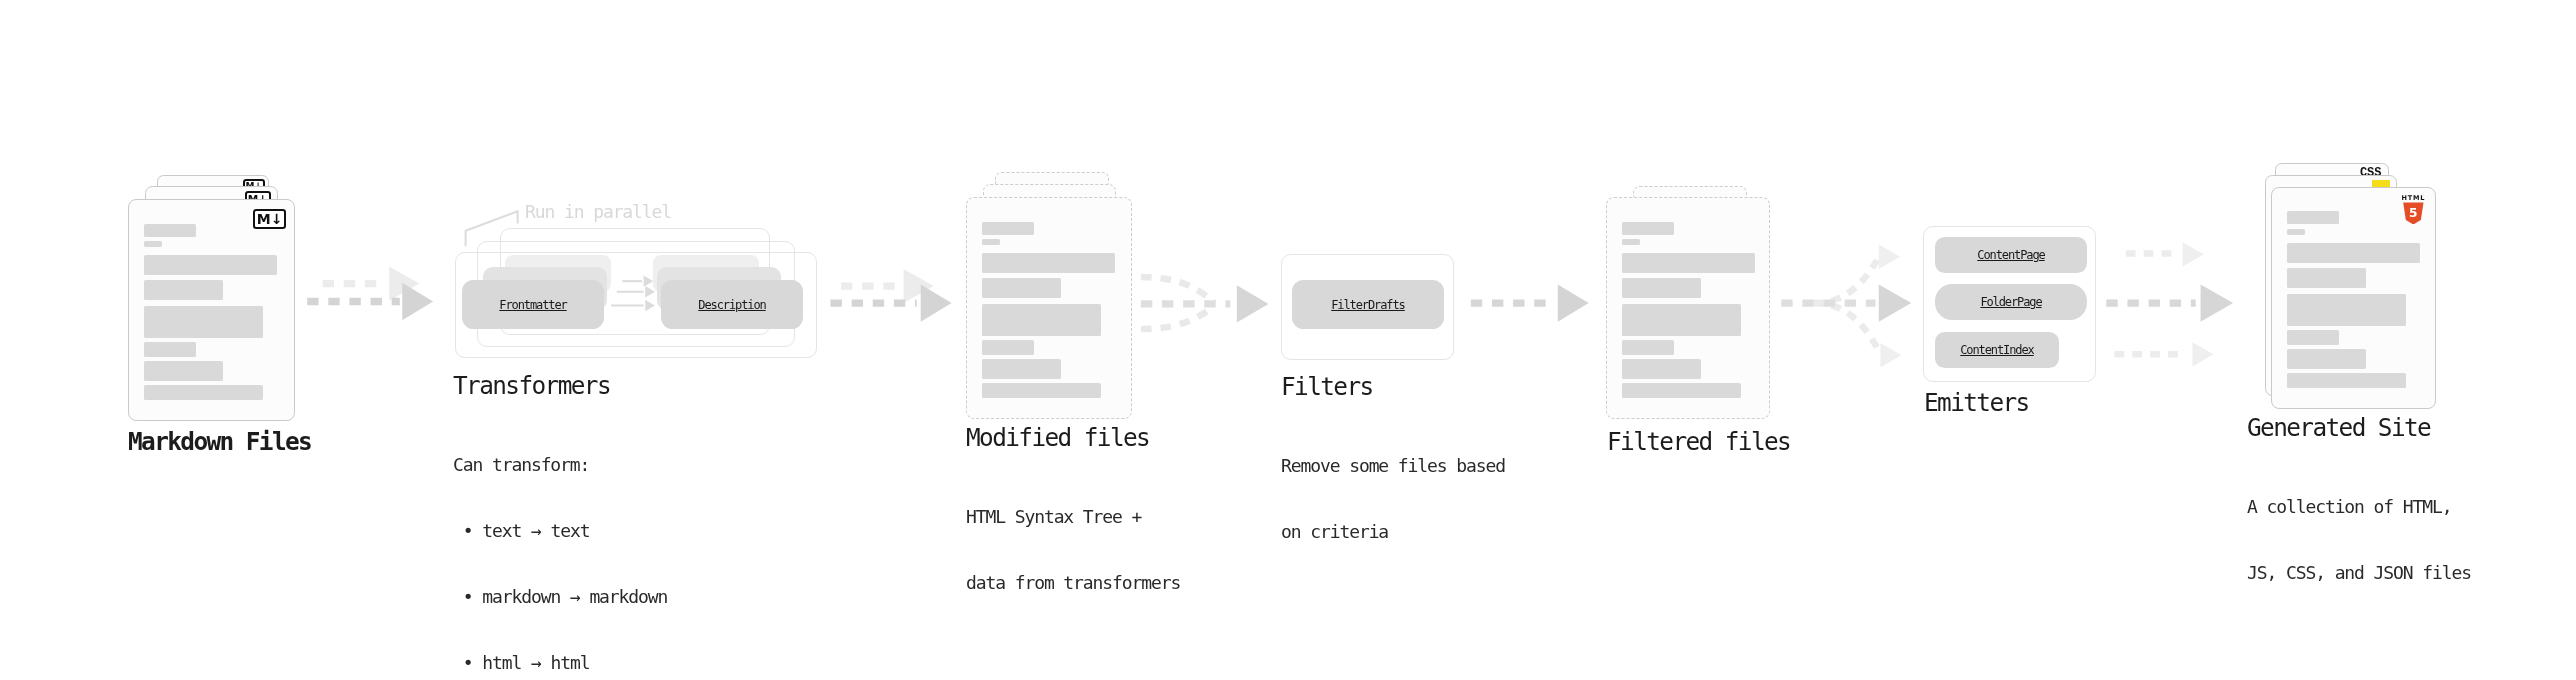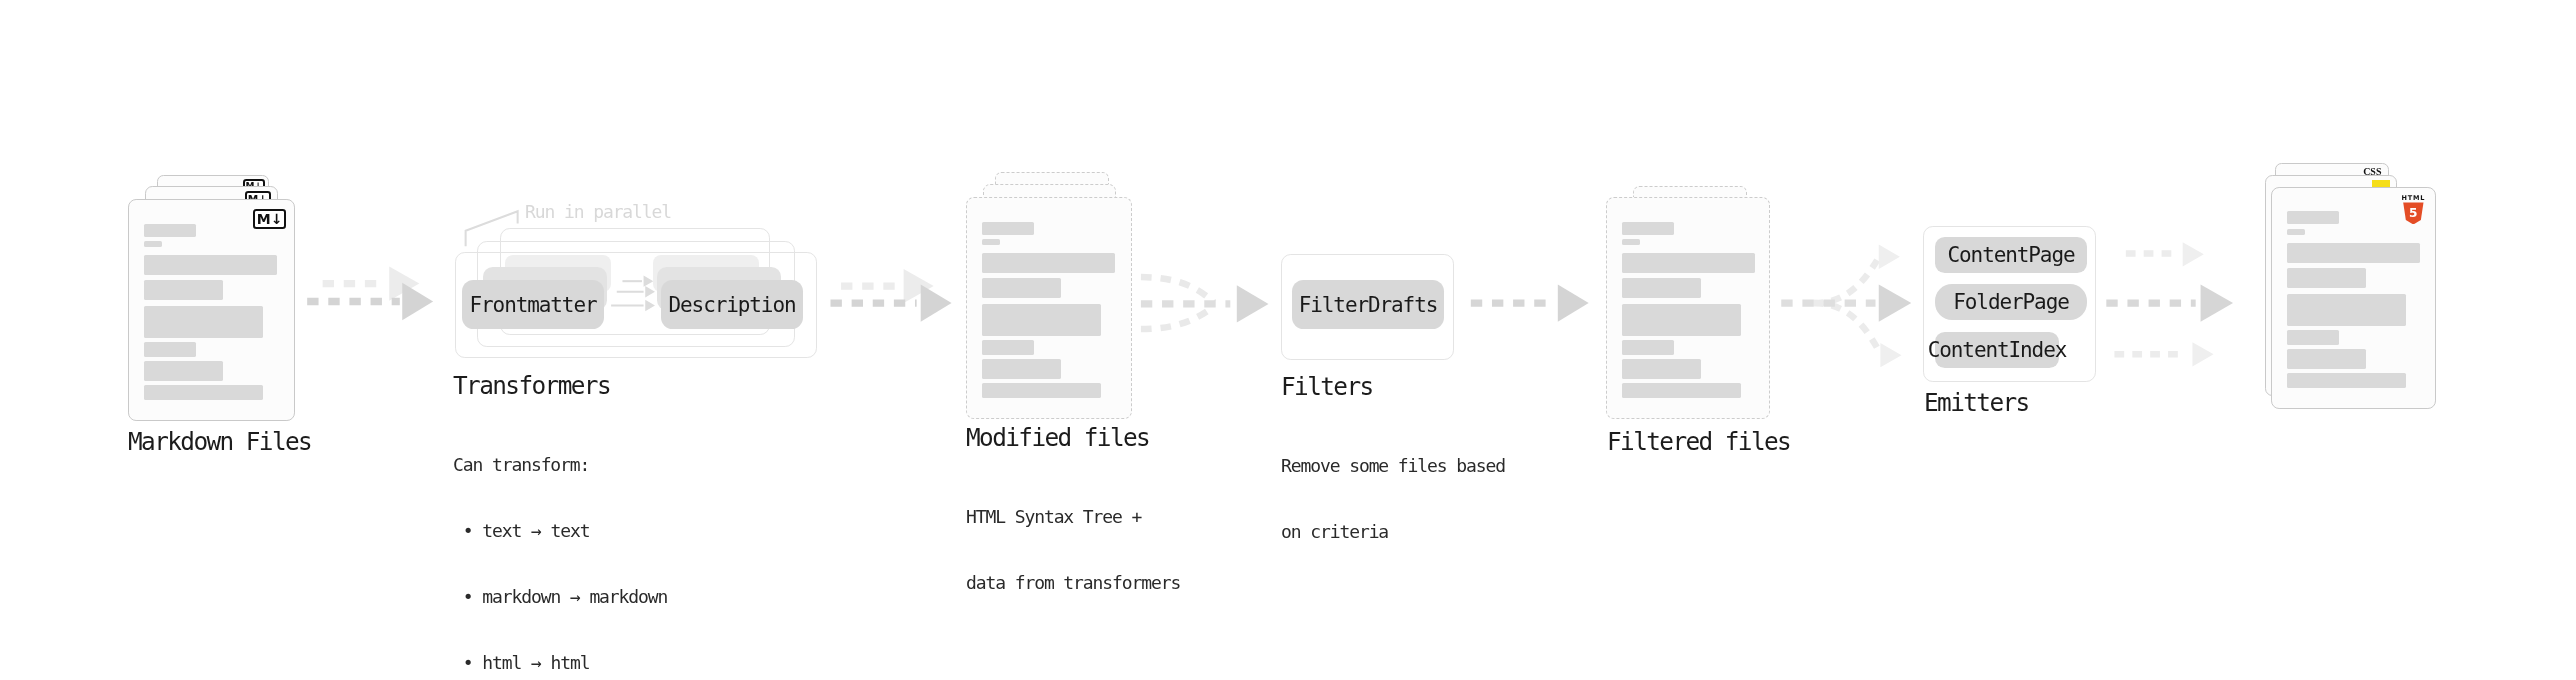--- a/index.html
+++ b/index.html
@@ -36,34 +36,34 @@
   
   .html5-badge{position:absolute;display:flex;flex-direction:column;align-items:center;gap:0.8px;}
   .html5-word{font-family:"DejaVu Sans","Liberation Sans",sans-serif;font-weight:bold;font-size:6.5px;letter-spacing:0.8px;color:#111;}
   .html5-shield{
     width:20.3px;height:22px;background:#e44d26;
     clip-path:polygon(0 0,100% 0,87% 80%,50% 100%,13% 80%);
     color:#ffffff;font-family:"DejaVu Sans","Liberation Sans",sans-serif;
     font-weight:bold;font-size:12.2px;display:flex;align-items:center;justify-content:center;
   }
   .css-badge{position:absolute;display:flex;flex-direction:column;align-items:center;gap:0.8px;}
-  .css-word{font-family:Liberation Serif, serif;font-weight:bold;font-size:10px;color:#111;}
+  .css-word{font-family:Liberation Mono, monospace;font-weight:bold;font-size:12px;color:#111;}
   .css-bar{width:14.6px;height:2.4px;background:#2962ff;}
   .js-badge{position:absolute;background:#f5de19;}
 
   
   .outline-box{
     position:absolute;border:1.6px solid #e4e4e4;border-radius:9.8px;
     box-sizing:border-box;background:transparent;z-index:2;
   }
   .pill{
     position:absolute;background:#d8d8d8;border-radius:11.4px;
     display:flex;align-items:center;justify-content:center;
-    color:#1a1a1a;font-size:21px;letter-spacing:-1.1px;
-    box-sizing:border-box;z-index:4;white-space:nowrap;
+    color:#1a1a1a;font-size:12px;letter-spacing:-1.1px;
+    box-sizing:border-box;z-index:4;white-space:nowrap;text-decoration:underline;
   }
   .pill.echo1{background:#e3e3e3;z-index:3;border-radius:9.8px;}
   .pill.echo2{background:#efefef;z-index:2;border-radius:8.1px;}
 
   
   .caption{position:absolute;z-index:2;color:#1c1c1c;}
   .caption .title{font-size:24.4px;letter-spacing:-1.6px;line-height:28px;white-space:pre;}
   .caption .body{margin-top:9.8px;font-size:18px;letter-spacing:-1.1px;line-height:22px;color:#2a2a2a;white-space:pre;}
   .caption .body div{white-space:pre;}
 
@@ -147,21 +147,21 @@
       <div class="bar" style="top:24.4px;width:52px;height:13px;"></div>
       <div class="bar" style="top:41px;width:18.7px;height:5.7px;"></div>
       <div class="bar" style="top:55px;width:133px;height:20.3px;"></div>
       <div class="bar" style="top:80px;width:79px;height:20.3px;"></div>
       <div class="bar" style="top:106px;width:119px;height:32px;"></div>
       <div class="bar" style="top:142px;width:52px;height:14.6px;"></div>
       <div class="bar" style="top:161px;width:79px;height:19.5px;"></div>
       <div class="bar" style="top:185px;width:119px;height:14.6px;"></div>
     </div>
   </div>
-  <div class="caption" style="left:128px;top:428px;">
+  <div class="caption" style="left:128px;top:428px;font-weight:bold;">
     <div class="title">Markdown Files</div>
   </div>
 
   <div>
     <div class="annotation" style="left:525px;top:201px;">Run in parallel</div>
 
     <div class="outline-box" style="left:500px;top:228px;width:270px;height:107px;"></div>
     <div class="outline-box" style="left:477px;top:241px;width:318px;height:106px;"></div>
     <div class="outline-box" style="left:455px;top:252px;width:362px;height:106px;"></div>
 
@@ -264,15 +264,22 @@
       <div class="bar" style="top:23px;width:52px;height:13px;"></div>
       <div class="bar" style="top:41px;width:18.7px;height:5.7px;"></div>
       <div class="bar" style="top:55px;width:133px;height:20.3px;"></div>
       <div class="bar" style="top:80px;width:79px;height:20.3px;"></div>
       <div class="bar" style="top:106px;width:119px;height:32px;"></div>
       <div class="bar" style="top:142px;width:52px;height:14.6px;"></div>
       <div class="bar" style="top:161px;width:79px;height:19.5px;"></div>
       <div class="bar" style="top:185px;width:119px;height:14.6px;"></div>
     </div>
   </div>
+  <div class="caption" style="left:2247px;top:414px;">
+    <div class="title">Generated Site</div>
+    <div class="body">
+      <div>A collection of HTML,</div>
+      <div>JS, CSS, and JSON files</div>
+    </div>
+  </div>
 
 </div>
 
 
 </body></html>

